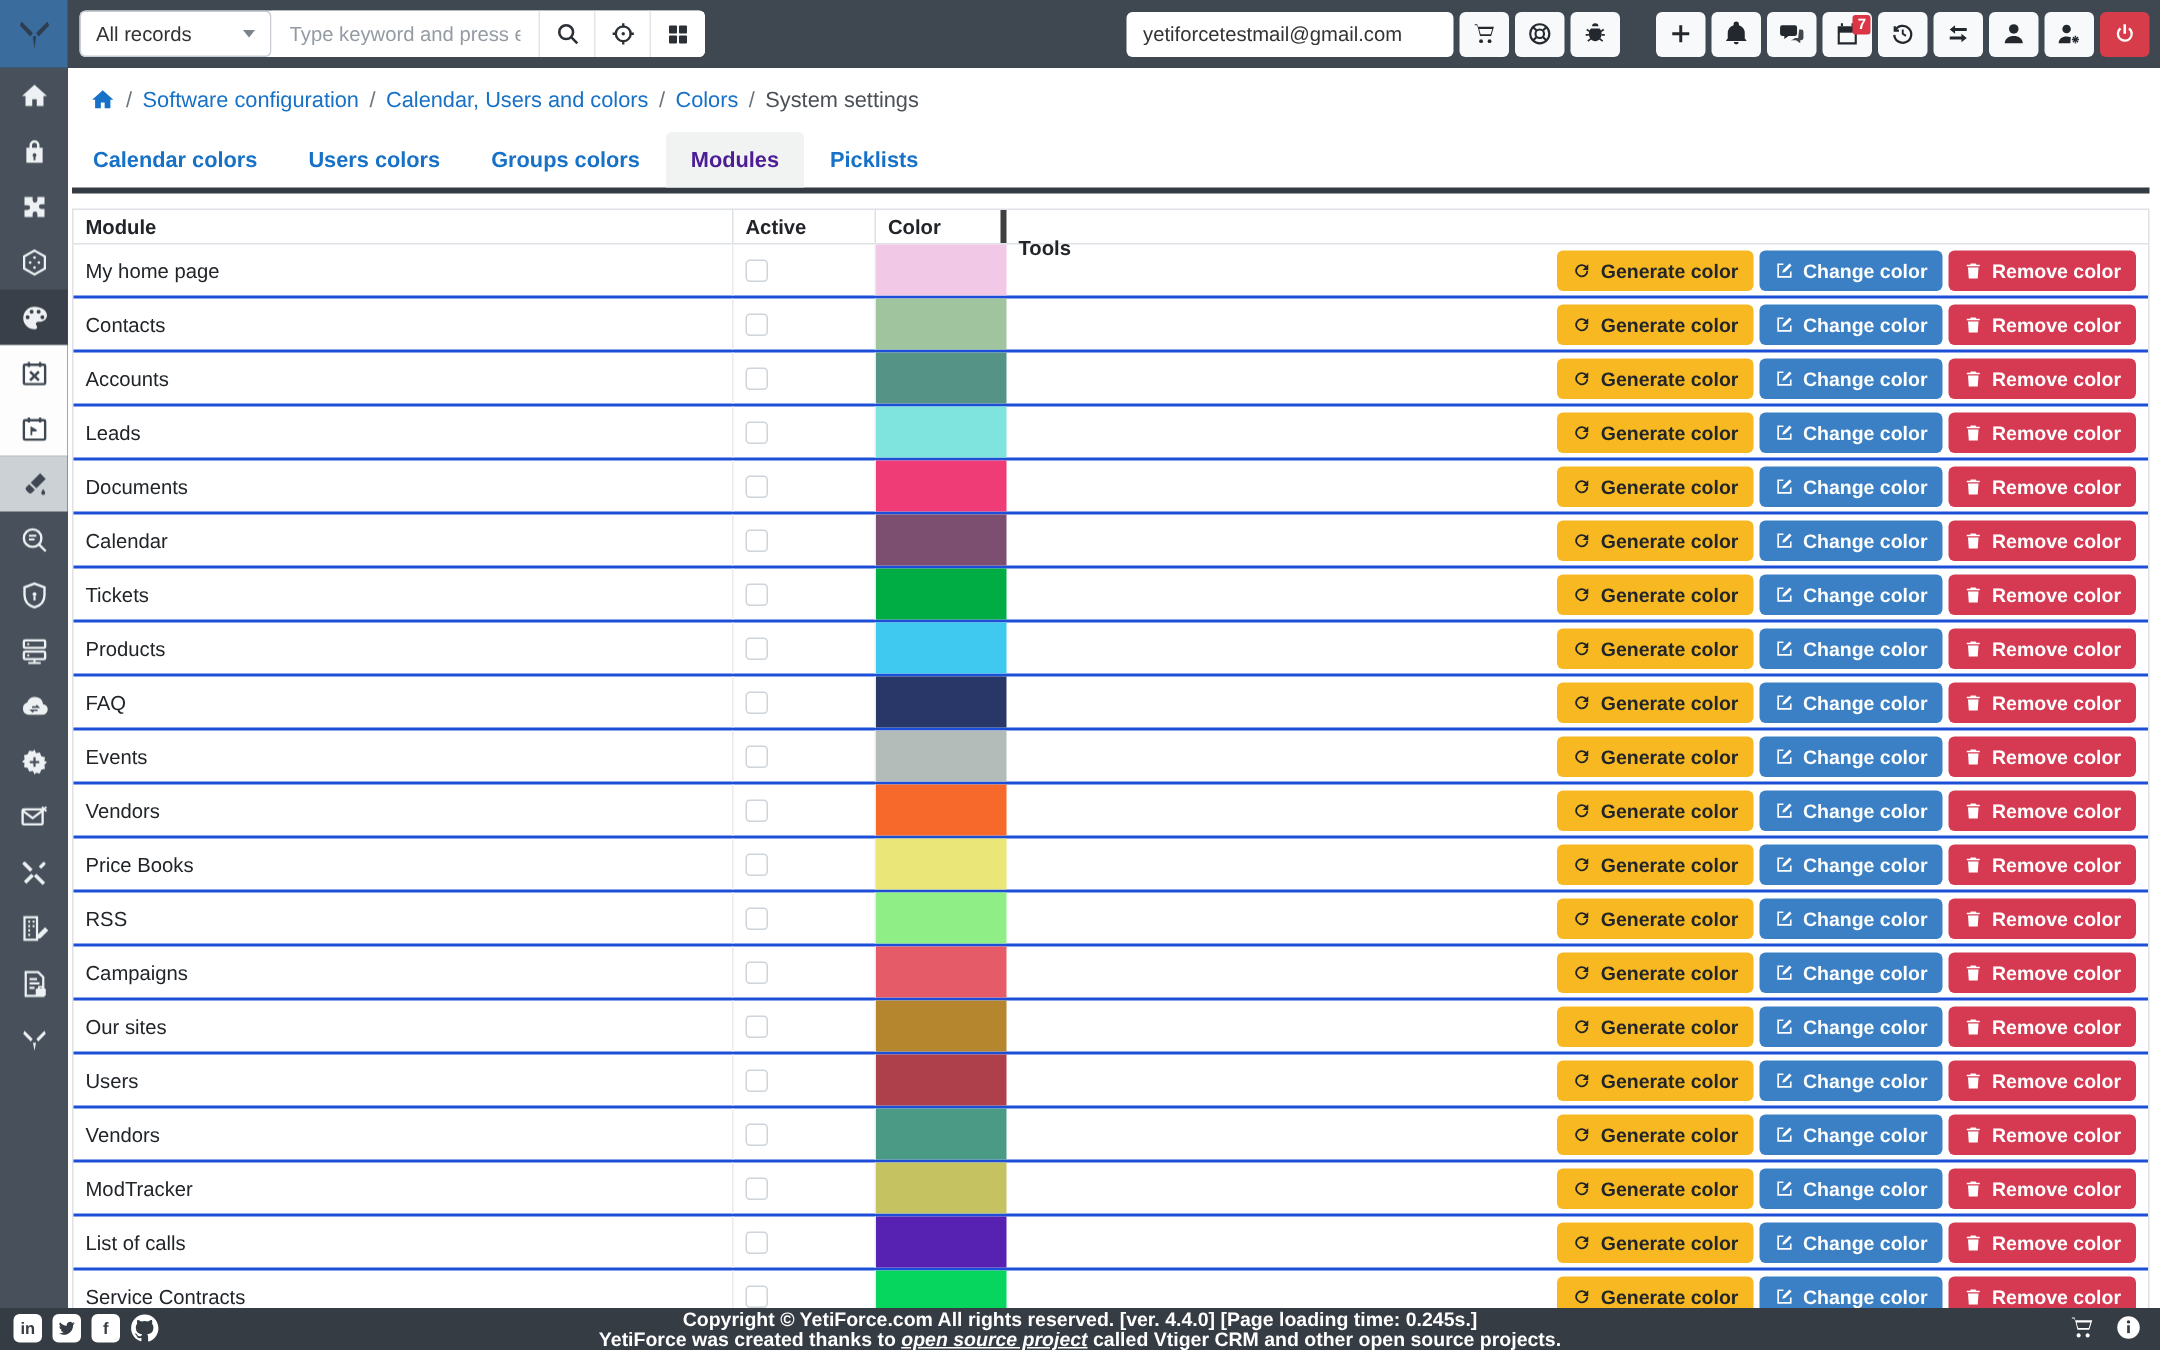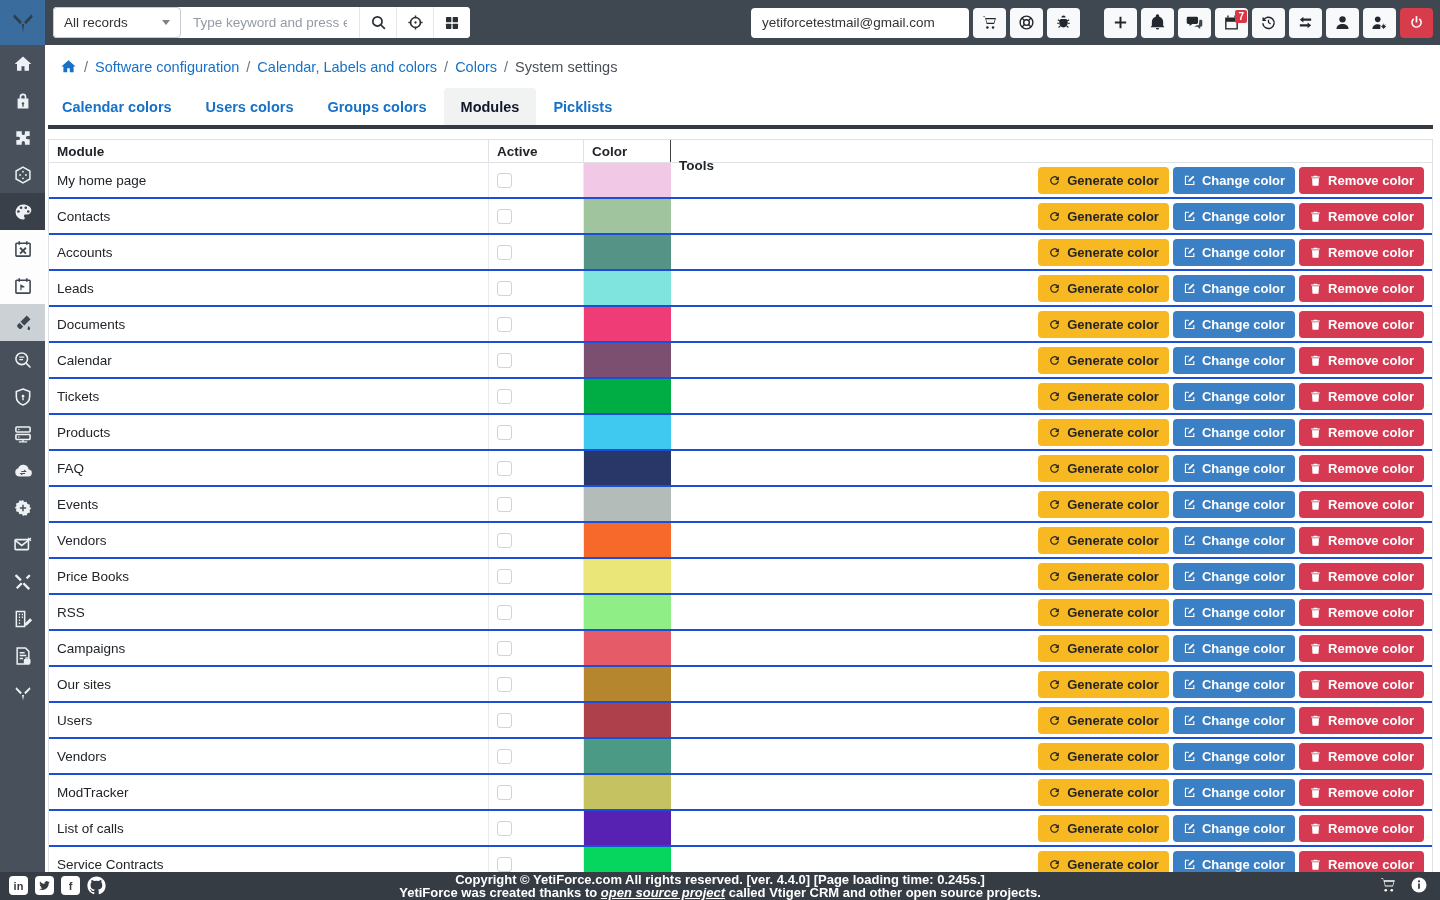--- a/index.html
+++ b/index.html
@@ -34,30 +34,30 @@
   .main { position: absolute; top: 45px; left: 45px; width: 1395px; min-height: 855px; background: #fff; }
   .breadcrumb { height: 43px; display: flex; align-items: center; padding-left: 15px; font-size: 14.5px; gap: 7px; }
   .crumb-home { color: #1771c6; display: flex; align-items: center; cursor: pointer; }
   .crumb-home svg { width: 17px; height: 17px; }
   .crumb-sep { color: #6c757d; }
   .crumb-link { color: #1771c6; text-decoration: none; cursor: pointer; }
   .crumb-current { color: #4a5056; }
 
   .tabs { display: flex; height: 37px; align-items: stretch; }
   .tab { padding: 0 17px; display: flex; align-items: center; color: #1771c6; font-weight: bold; font-size: 14.5px; cursor: pointer; }
-  .tab.active { background: #f1f2f2; color: #0f172a; border-radius: 4px 4px 0 0; }
+  .tab.active { background: #f1f2f2; color: #4c1d95; border-radius: 4px 4px 0 0; }
   .tab-divider { height: 4px; background: #343b43; margin: 0 7px 0 3px; }
 
   
   .table-wrap { margin: 10px 7px 0 3px; border: 1px solid #dee2e6; }
   .thead { display: flex; height: 23px; align-items: center; font-size: 13.5px; font-weight: bold; color: #212529; border-bottom: 1px solid #dee2e6; }
   .th { padding: 0 8px; height: 100%; display: flex; align-items: center; }
   .th-module { width: 440px; border-right: 1px solid #dee2e6; }
   .th-active { width: 95px; border-right: 1px solid #dee2e6; }
-  .th-color { width: 87px; border-right: 1px solid #404040; }
+  .th-color { width: 87px; border-right: 4px solid #404040; }
   .th-tools { flex: 1; margin-top: 28px; }
   .trow { display: flex; height: 36px; border-bottom: 2px solid #1d4ed8; align-items: stretch; }
   .td { display: flex; align-items: center; }
   .td-module { width: 440px; padding: 0 8px; font-size: 13.5px; color: #212529; border-right: 1px solid #e9ecef; }
   .td-active { width: 95px; padding: 0 8px; border-right: 1px solid #e9ecef; }
   .td-color { width: 87px; padding: 0; }
   .color-swatch { width: 100%; height: 100%; }
   .td-tools { flex: 1; justify-content: flex-end; padding-right: 8px; }
   .checkbox { width: 15px; height: 15px; border: 1px solid #ced4da; border-radius: 3px; background: #fff; cursor: pointer; }
   .btn { height: 27px; border: none; border-radius: 4px; display: inline-flex; align-items: center; gap: 6px; padding: 0 10px; font-size: 13px; font-weight: bold; margin-left: 4px; cursor: pointer; font-family: inherit; }
@@ -320,21 +320,21 @@
 
   <div class="breadcrumb">
     <span class="crumb-home">
       <svg viewBox="0 0 24 24" fill="currentColor">
           <path d="M12 3L2 12h2.8v8h5.4v-5.4h3.6V20h5.4v-8H22z"></path>
         </svg>
     </span>
     <span class="crumb-sep">/</span>
     <a class="crumb-link">Software configuration</a>
     <span class="crumb-sep">/</span>
-    <a class="crumb-link">Calendar, Labels and colors</a>
+    <a class="crumb-link">Calendar, Users and colors</a>
     <span class="crumb-sep">/</span>
     <a class="crumb-link">Colors</a>
     <span class="crumb-sep">/</span>
     <span class="crumb-current">System settings</span>
   </div>
 
   <div class="tabs">
     <div class="tab">Calendar colors</div>
     <div class="tab">Users colors</div>
     <div class="tab">Groups colors</div>

